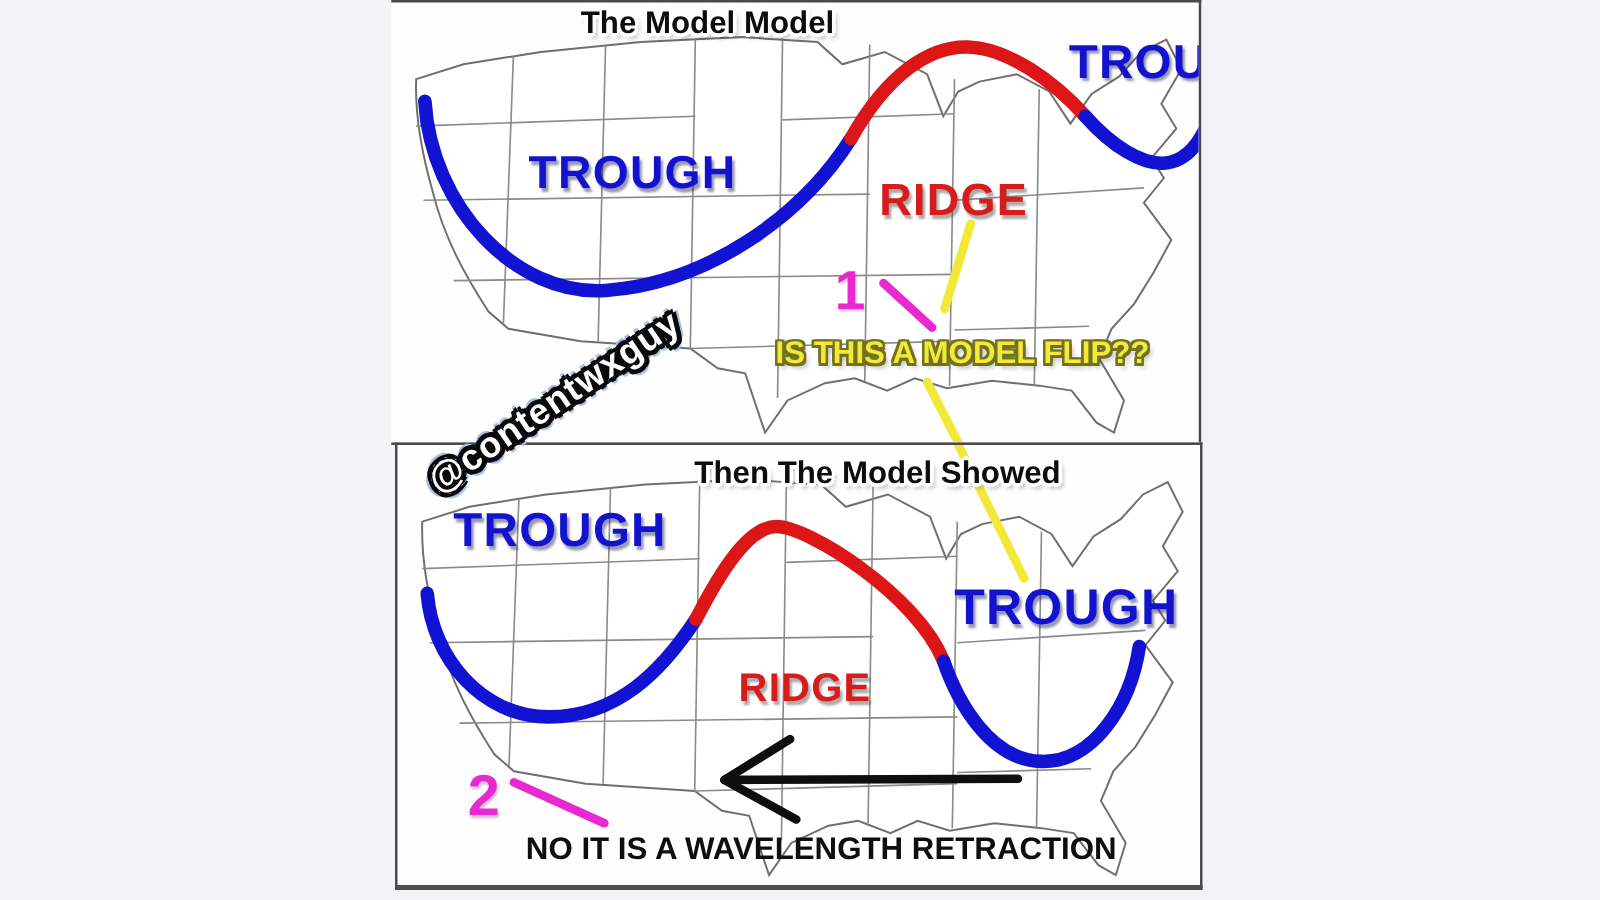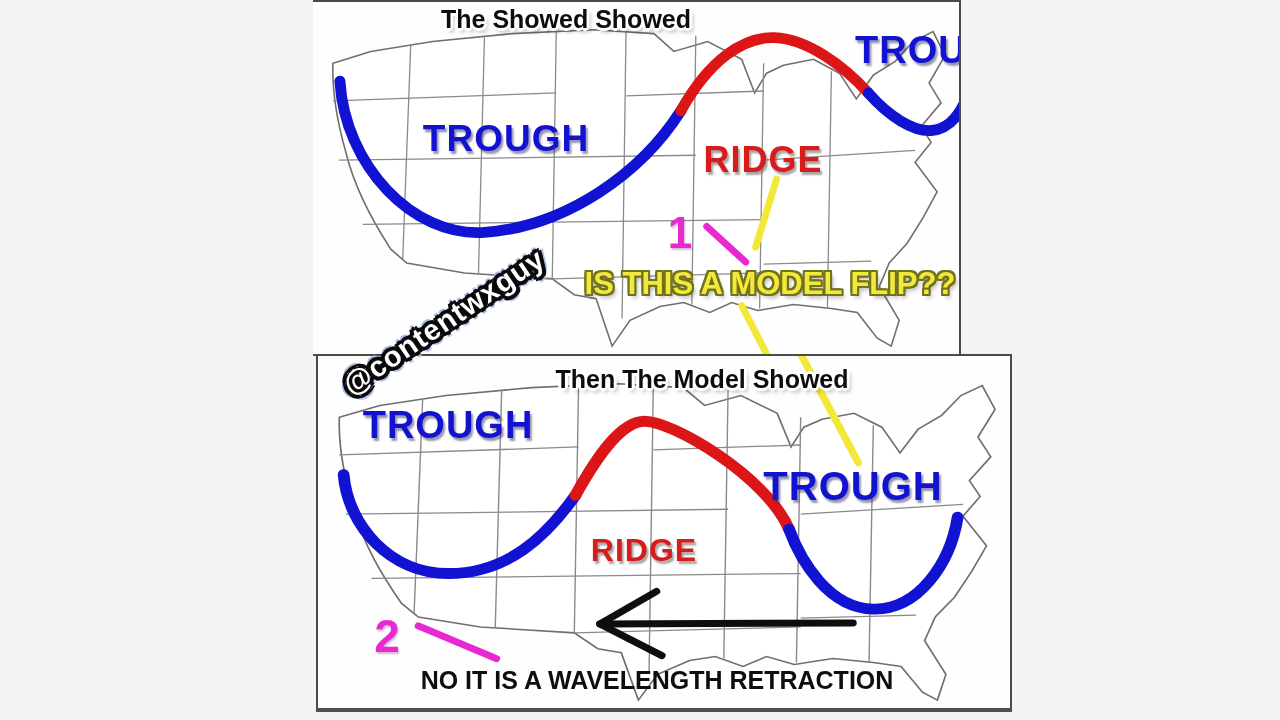--- a/index.html
+++ b/index.html
@@ -6,21 +6,21 @@
   body{
     width:1280px;height:720px;position:relative;overflow:hidden;
     background:#f3f3f5;
     font-family:"Liberation Sans", sans-serif;
   }
   .panel{
     position:absolute;background:#fefefe;box-sizing:border-box;
     border:2px solid #4a4a4a;overflow:hidden;
   }
   #top-panel{left:313px;top:0;width:648px;height:356px;border-left:none;}
-  #bottom-panel{left:316px;top:354px;width:696px;height:358px;border-bottom:4px solid #4f4f4f;}
+  #bottom-panel{left:316px;top:354px;width:646px;height:358px;border-bottom:4px solid #4f4f4f;}
   .panel svg{position:absolute;left:0;top:0;width:100%;height:100%;}
   .lbl{
     position:absolute;white-space:nowrap;font-weight:800;line-height:1;
     transform:translate(-50%,-50%);
   }
   .title-lbl{
     color:#0d0d0d;font-size:25px;letter-spacing:0px;
     text-shadow:-2px -2px 0 #fff,2px -2px 0 #fff,-2px 2px 0 #fff,2px 2px 0 #fff,
                  0 -3px 0 #fff,0 3px 0 #fff,-3px 0 0 #fff,3px 0 0 #fff,
                  3px 4px 4px rgba(0,0,0,.35);
@@ -28,21 +28,21 @@
   .blue-lbl{
     color:#1212cf;letter-spacing:1px;
     text-shadow:2px 3px 2px rgba(45,45,95,.5);
   }
   .red-lbl{
     color:#d81b1b;letter-spacing:1px;
     text-shadow:2px 3px 2px rgba(95,95,95,.55);
     margin-top:12px;
   }
   .yellow-lbl{
-    color:#f2e93b;font-size:31px;letter-spacing:0px;
+    color:#f2e93b;font-size:25px;letter-spacing:0px;
     text-shadow:-2px -2px 0 #71711f,2px -2px 0 #71711f,-2px 2px 0 #71711f,2px 2px 0 #71711f,
                  0 -2px 0 #71711f,0 2px 0 #71711f,-2px 0 0 #71711f,2px 0 0 #71711f,
                  3px 4px 4px rgba(0,0,0,.3);
   }
   .pink-num{color:#e829d2;text-shadow:1px 2px 2px rgba(120,20,110,.3);}
   .black-lbl{color:#0e0e0e;font-size:25px;letter-spacing:0px;}
   #watermark{
     position:absolute;left:444px;top:322px;z-index:20;
     transform:translate(-50%,-50%) rotate(-34deg);
     font-size:29px;font-weight:800;letter-spacing:1px;color:#ffffff;white-space:nowrap;
@@ -74,21 +74,21 @@
         <path d="M 452,265 L 560,262" fill="none" stroke="#8a8a8a" stroke-width="1.3"></path>
         <path d="M 314,95 L 452,90" fill="none" stroke="#8a8a8a" stroke-width="1.3"></path>
       </g>
     <path d="M 27,80 C 32,165 100,238 172,233 C 255,227 330,172 369,110" fill="none" stroke="#1212d2" stroke-width="11" stroke-linecap="round"></path>
     <path d="M 369,110 C 398,58 432,35 463,36 C 495,37 532,64 557,92" fill="none" stroke="#dc1616" stroke-width="11" stroke-linecap="round"></path>
     <path d="M 557,92 C 578,116 602,131 620,130 C 636,129 648,116 656,96" fill="none" stroke="#1212d2" stroke-width="11" stroke-linecap="round"></path>
     <line x1="465" y1="179" x2="444" y2="248" stroke="#f2e838" stroke-width="7" stroke-linecap="round"></line>
     <line x1="395" y1="227" x2="434" y2="263" stroke="#e829d2" stroke-width="7" stroke-linecap="round"></line>
     <line x1="430" y1="307" x2="456" y2="358" stroke="#f2e838" stroke-width="7" stroke-linecap="round"></line>
   </svg>
-  <div class="lbl title-lbl" style="left:253px;top:17px;">The Showed Showed</div>
+  <div class="lbl title-lbl" style="left:253px;top:17px;">The Model Model</div>
   <div class="lbl blue-lbl" style="left:193px;top:136px;font-size:37px;">TROUGH</div>
   <div class="lbl red-lbl" style="left:450px;top:146px;font-size:36px;">RIDGE</div>
   <div class="lbl blue-lbl" style="left:542px;top:48px;font-size:38px;transform:translateY(-50%);">TROUGH</div>
   <div class="lbl pink-num" style="left:367px;top:231px;font-size:44px;">1</div>
   <div class="lbl yellow-lbl" style="left:457px;top:281px;">IS THIS A MODEL FLIP??</div>
 </div>
 
 <div class="panel" id="bottom-panel">
   <svg viewBox="0 0 648 356" preserveAspectRatio="none">
     <g id="map-bottom">

